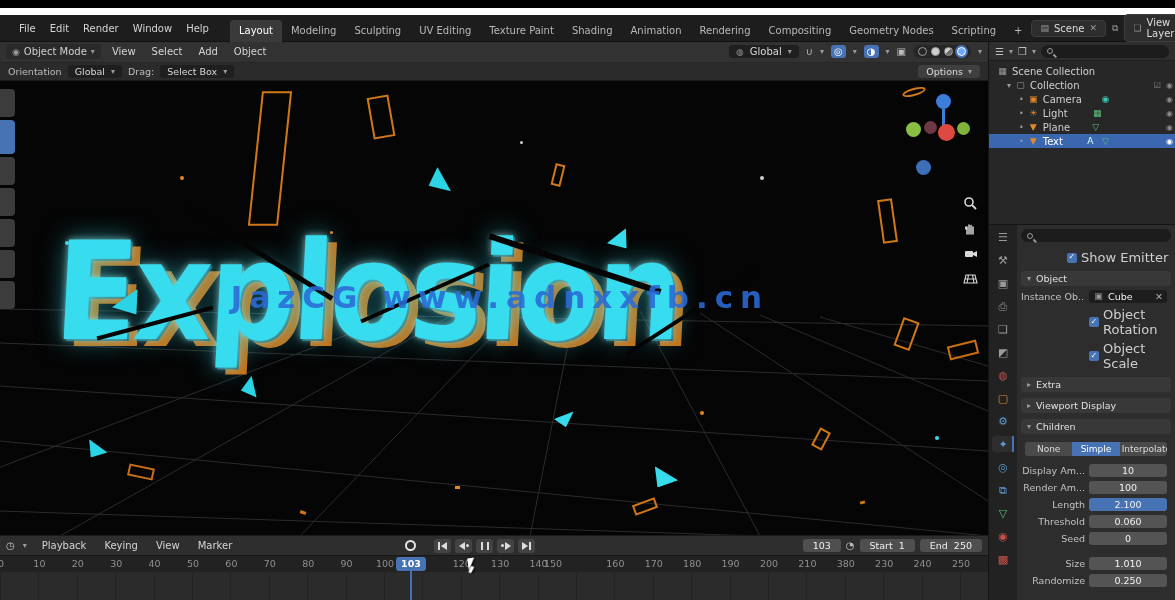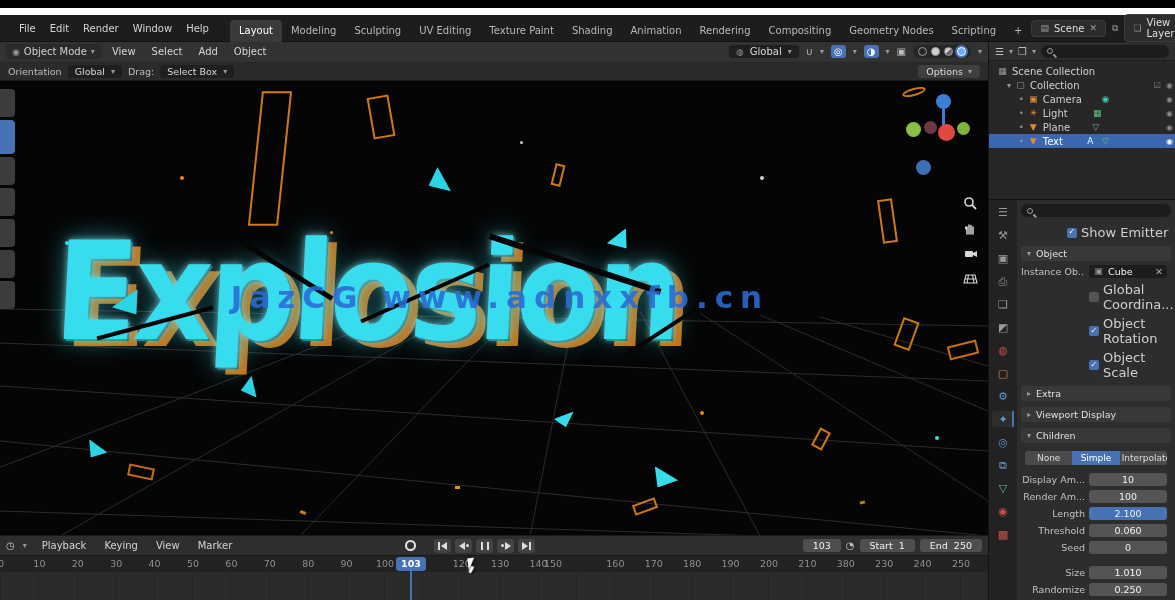--- a/index.html
+++ b/index.html
@@ -480,24 +480,20 @@
             </div>
           <div class="p-row">
             <span class="p-label">Instance Ob...</span>
             <span class="field dark">
                 <span class="oic grey">▣</span>
                 <span>Cube</span>
                 <span style="margin-left:auto;color:#aaa">✕</span>
               </span>
           </div>
           <div class="p-row" style="padding-left:68px;">
-            <span class="chk"></span>
-            <span class="chk-label">Global Coordina...</span>
-          </div>
-          <div class="p-row" style="padding-left:68px;">
             <span class="chk on"></span>
             <span class="chk-label">Object Rotation</span>
           </div>
           <div class="p-row" style="padding-left:68px;">
             <span class="chk on"></span>
             <span class="chk-label">Object Scale</span>
           </div>
           <div class="panel-hdr">
               <span class="caret">▸</span>
               <span>Extra</span>

